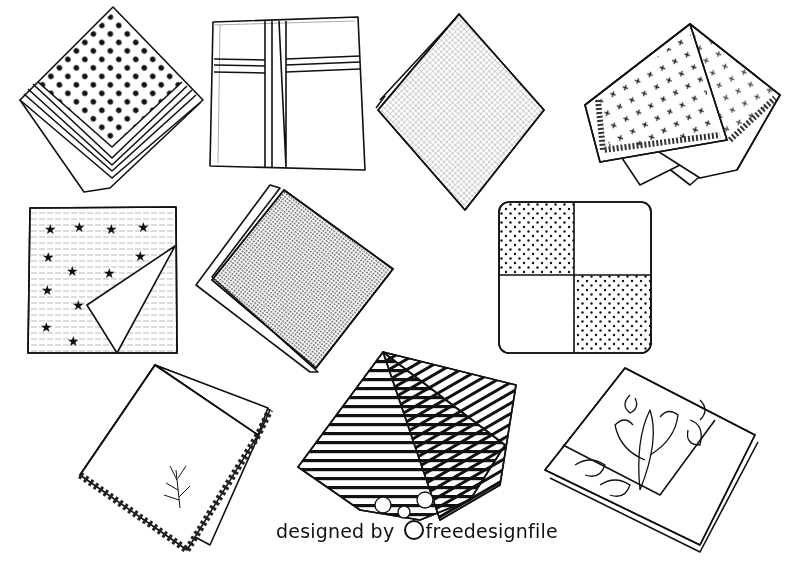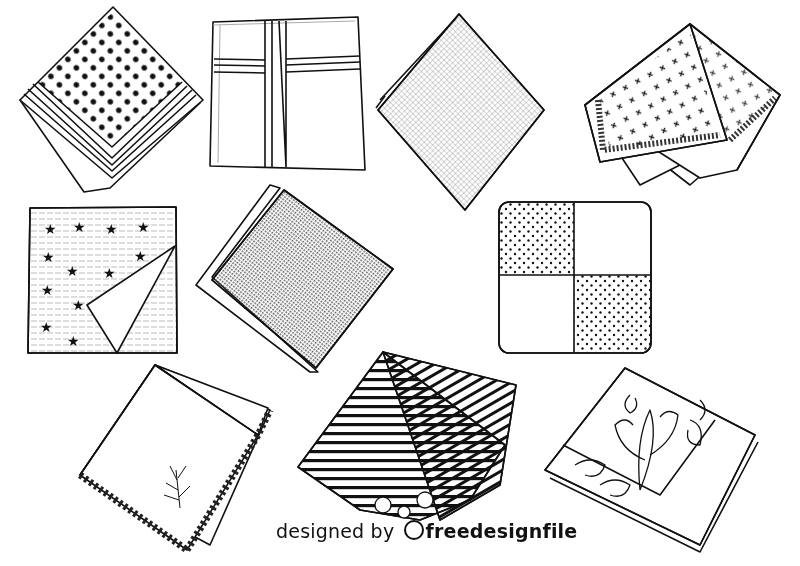--- a/index.html
+++ b/index.html
@@ -3,21 +3,21 @@
 <meta charset="utf-8">
 <style>
   html, body { margin: 0; padding: 0; background: #ffffff; }
   body { width: 800px; height: 566px; position: relative; overflow: hidden; font-family: "DejaVu Sans", sans-serif; }
   .canvas { position: absolute; left: 0; top: 0; width: 800px; height: 566px; }
   .credit {
     position: absolute; left: 276px; top: 520px;
     font-family: "DejaVu Sans", sans-serif; font-size: 19px; color: #111;
     letter-spacing: 0.2px; white-space: nowrap;
   }
-  .credit .brand { font-weight: bold; }
+  .credit .brand { font-weight: normal; }
   .credit .logo { display: inline-block; width: 16px; height: 16px; border: 2px solid #111; border-radius: 50%; vertical-align: -2px; margin: 0 2px 0 3px; }
 </style>
 </head>
 <body>
 
 <svg class="canvas" viewBox="0 0 800 566" xmlns="http://www.w3.org/2000/svg">
   <defs>
     <pattern id="dots" width="12" height="12" patternUnits="userSpaceOnUse" patternTransform="rotate(45)">
       <circle cx="6" cy="6" r="2.8" fill="#111"></circle>
     </pattern>

